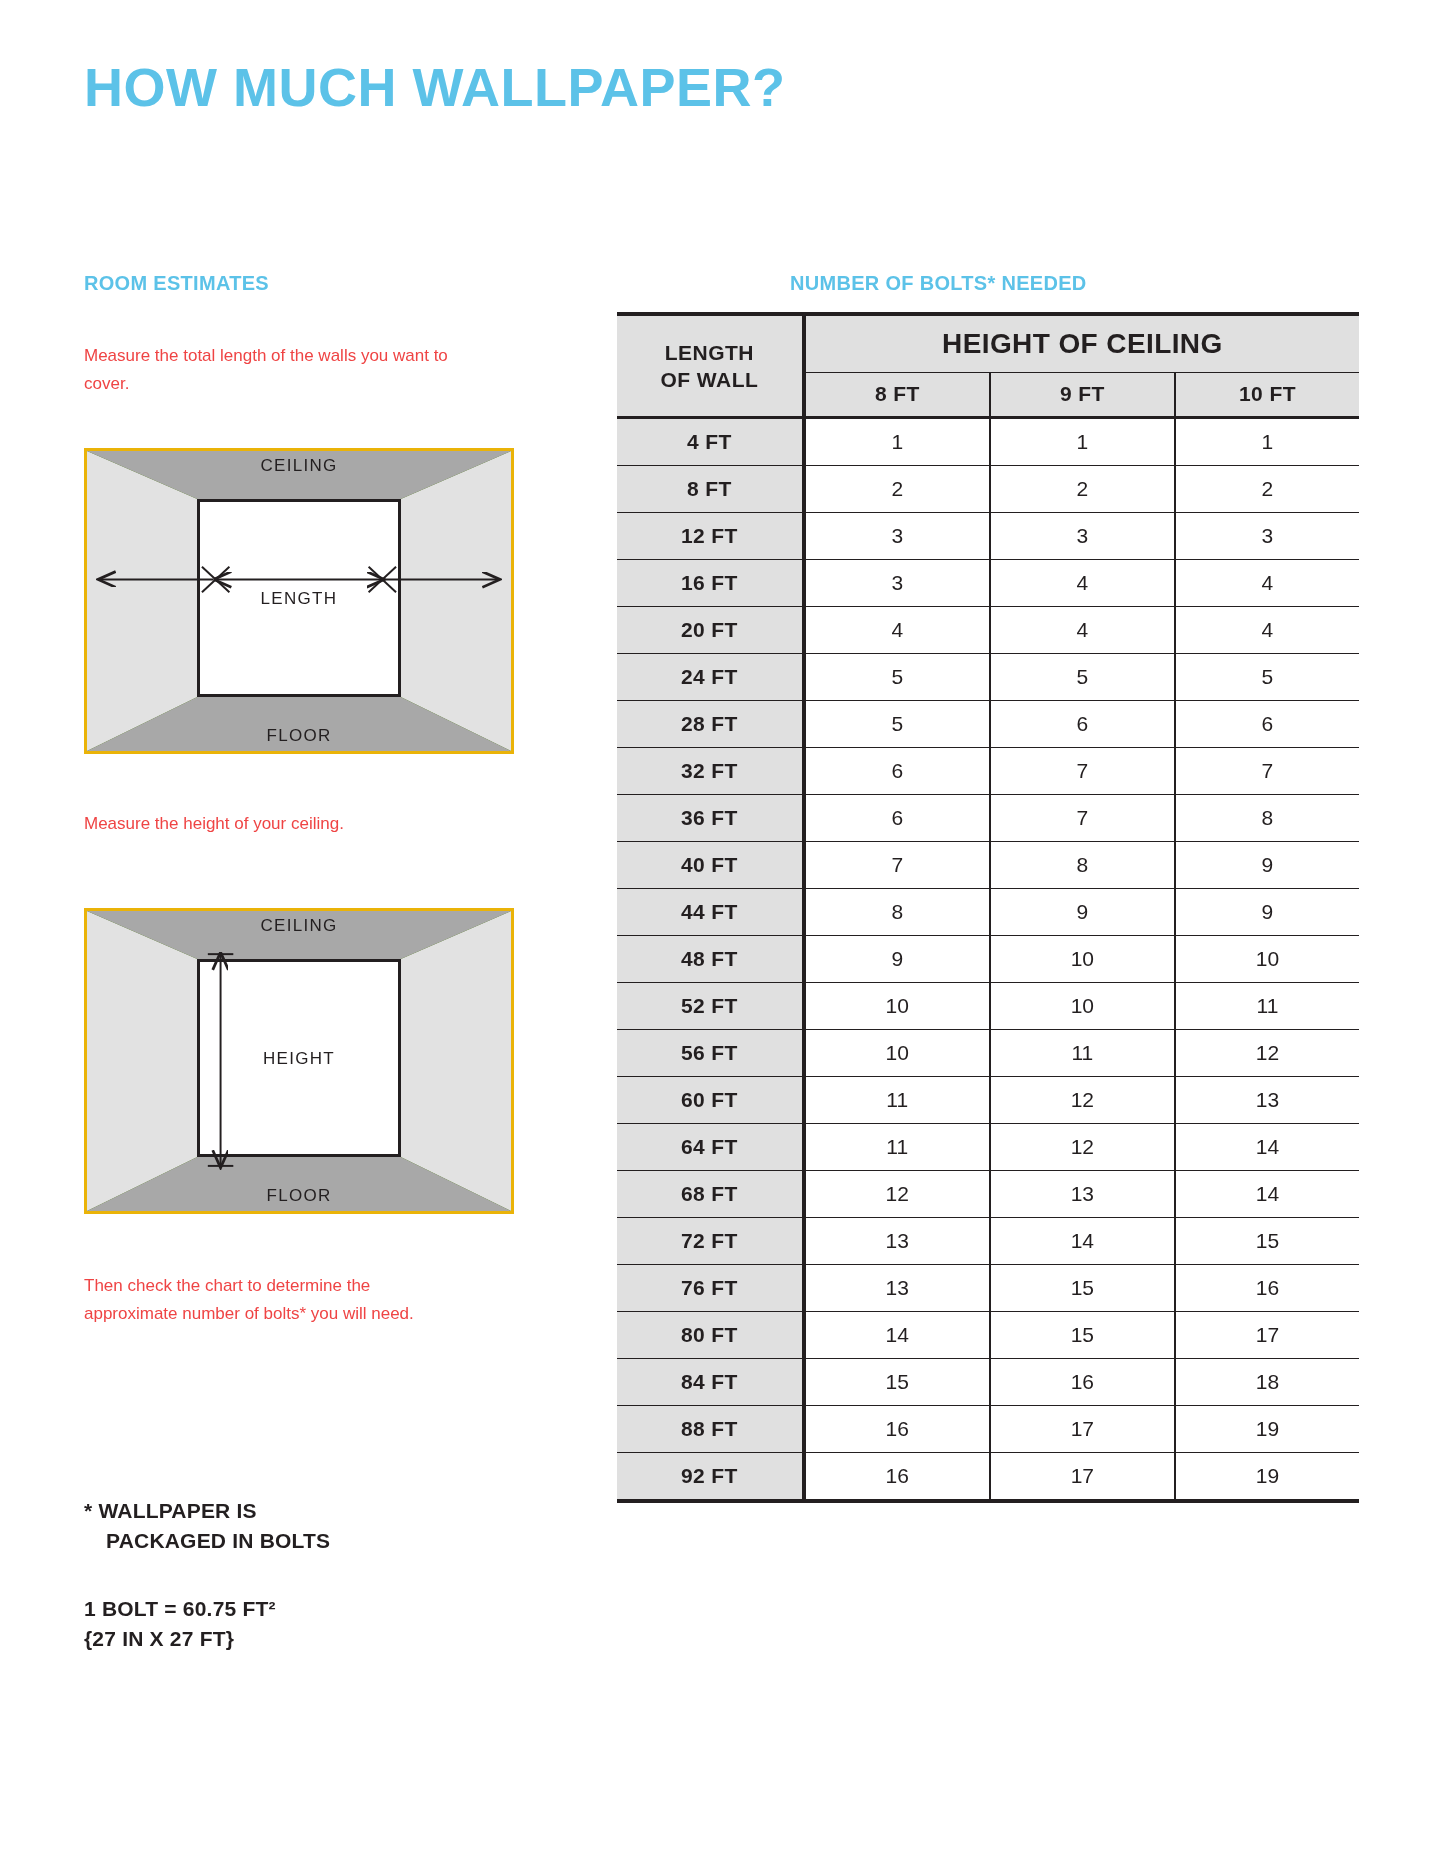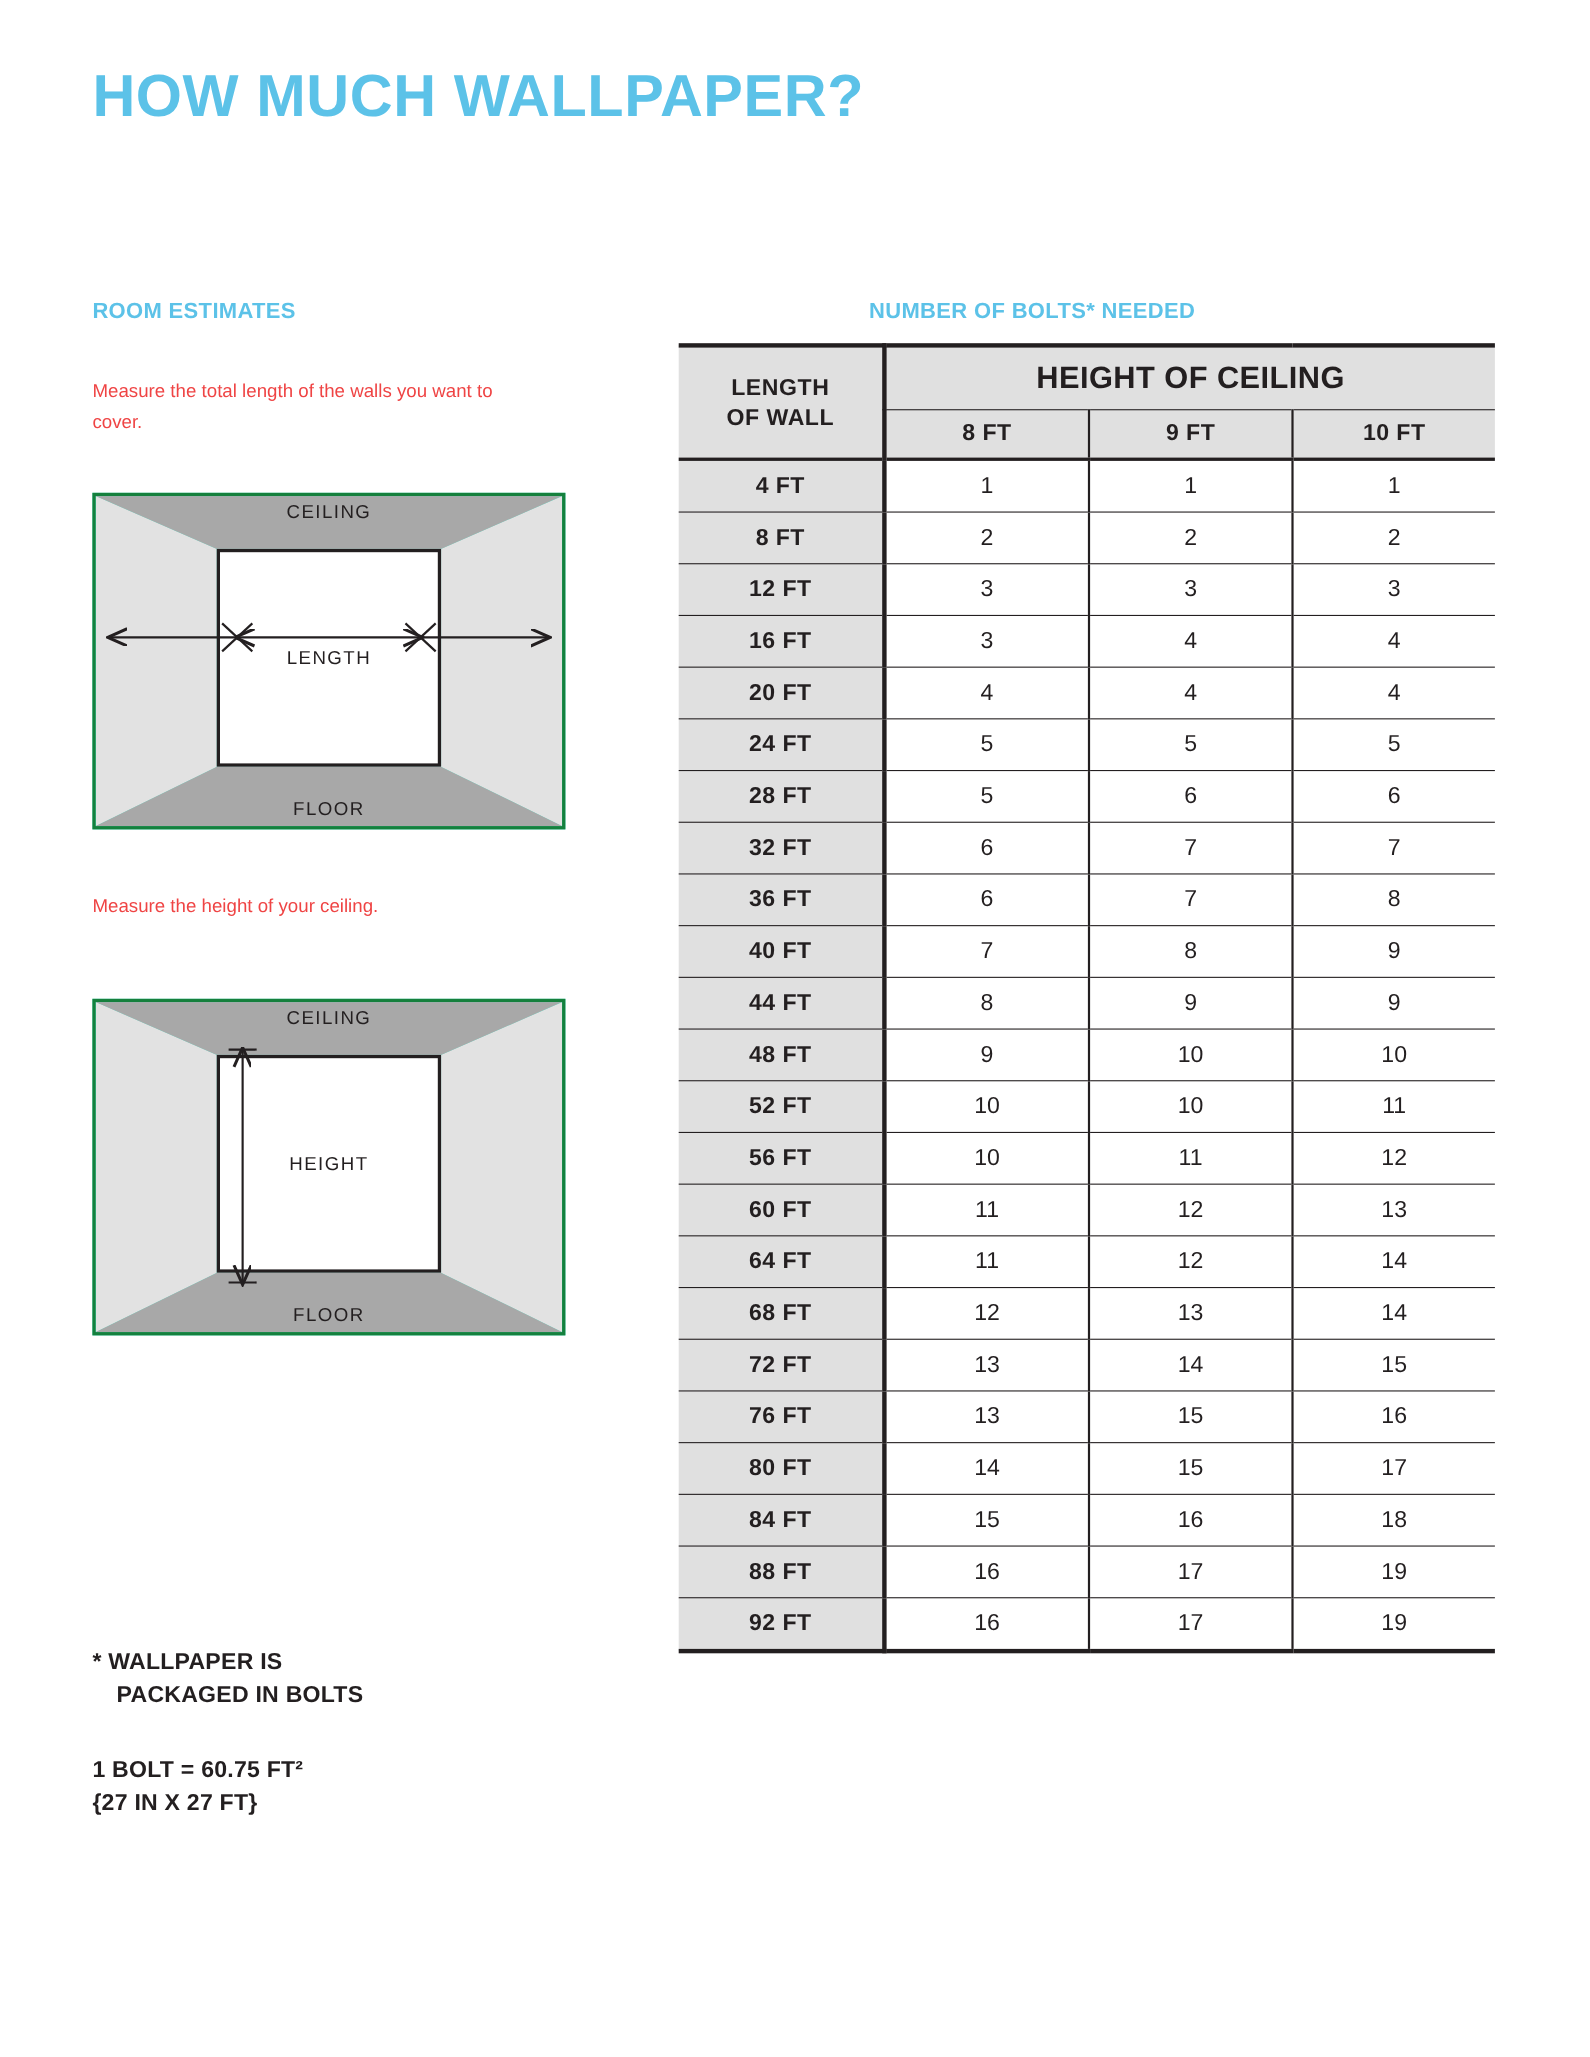--- a/index.html
+++ b/index.html
@@ -65,22 +65,22 @@
     letter-spacing: 0.2px;
     margin-top: 24px;
   }
   #note1 { left: 84px; top: 1472px; width: 400px; }
   #note2 { left: 84px; top: 1570px; width: 400px; }
   #note1 .indent { display: block; padding-left: 22px; }
 
   
   .diagram {
     position: absolute;
-    border: 3px solid #15803d;
-    background: #5eead4;
+    border: 3px solid #eab308;
+    background: #4d7c0f;
     box-sizing: border-box;
   }
   #diagram-length { left: 84px; top: 448px; width: 430px; height: 306px; }
   #diagram-height { left: 84px; top: 908px; width: 430px; height: 306px; }
 
   .wall-top, .wall-bottom, .wall-left, .wall-right, .back-wall {
     position: absolute;
     box-sizing: border-box;
   }
   .back-wall {
@@ -202,20 +202,21 @@
 
 <div class="page">
 
   <div class="title">HOW MUCH WALLPAPER?</div>
 
   <div class="section-head" id="room-estimates-head">ROOM ESTIMATES</div>
   <div class="section-head" id="bolts-head">NUMBER OF BOLTS* NEEDED</div>
 
   <div class="body-text" id="para1">Measure the total length of the walls you want to cover.</div>
   <div class="body-text" id="para2">Measure the height of your ceiling.</div>
+  <div class="body-text" id="para3">Then check the chart to determine the approximate number of bolts* you will need.</div>
 
   <div class="bold-note" id="note1">
     <span>* WALLPAPER IS</span>
     <span class="indent">PACKAGED IN BOLTS</span>
   </div>
   <div class="bold-note" id="note2">
     <span>1 BOLT = 60.75 FT²</span><br>
     <span>{27 IN X 27 FT}</span>
   </div>
 

